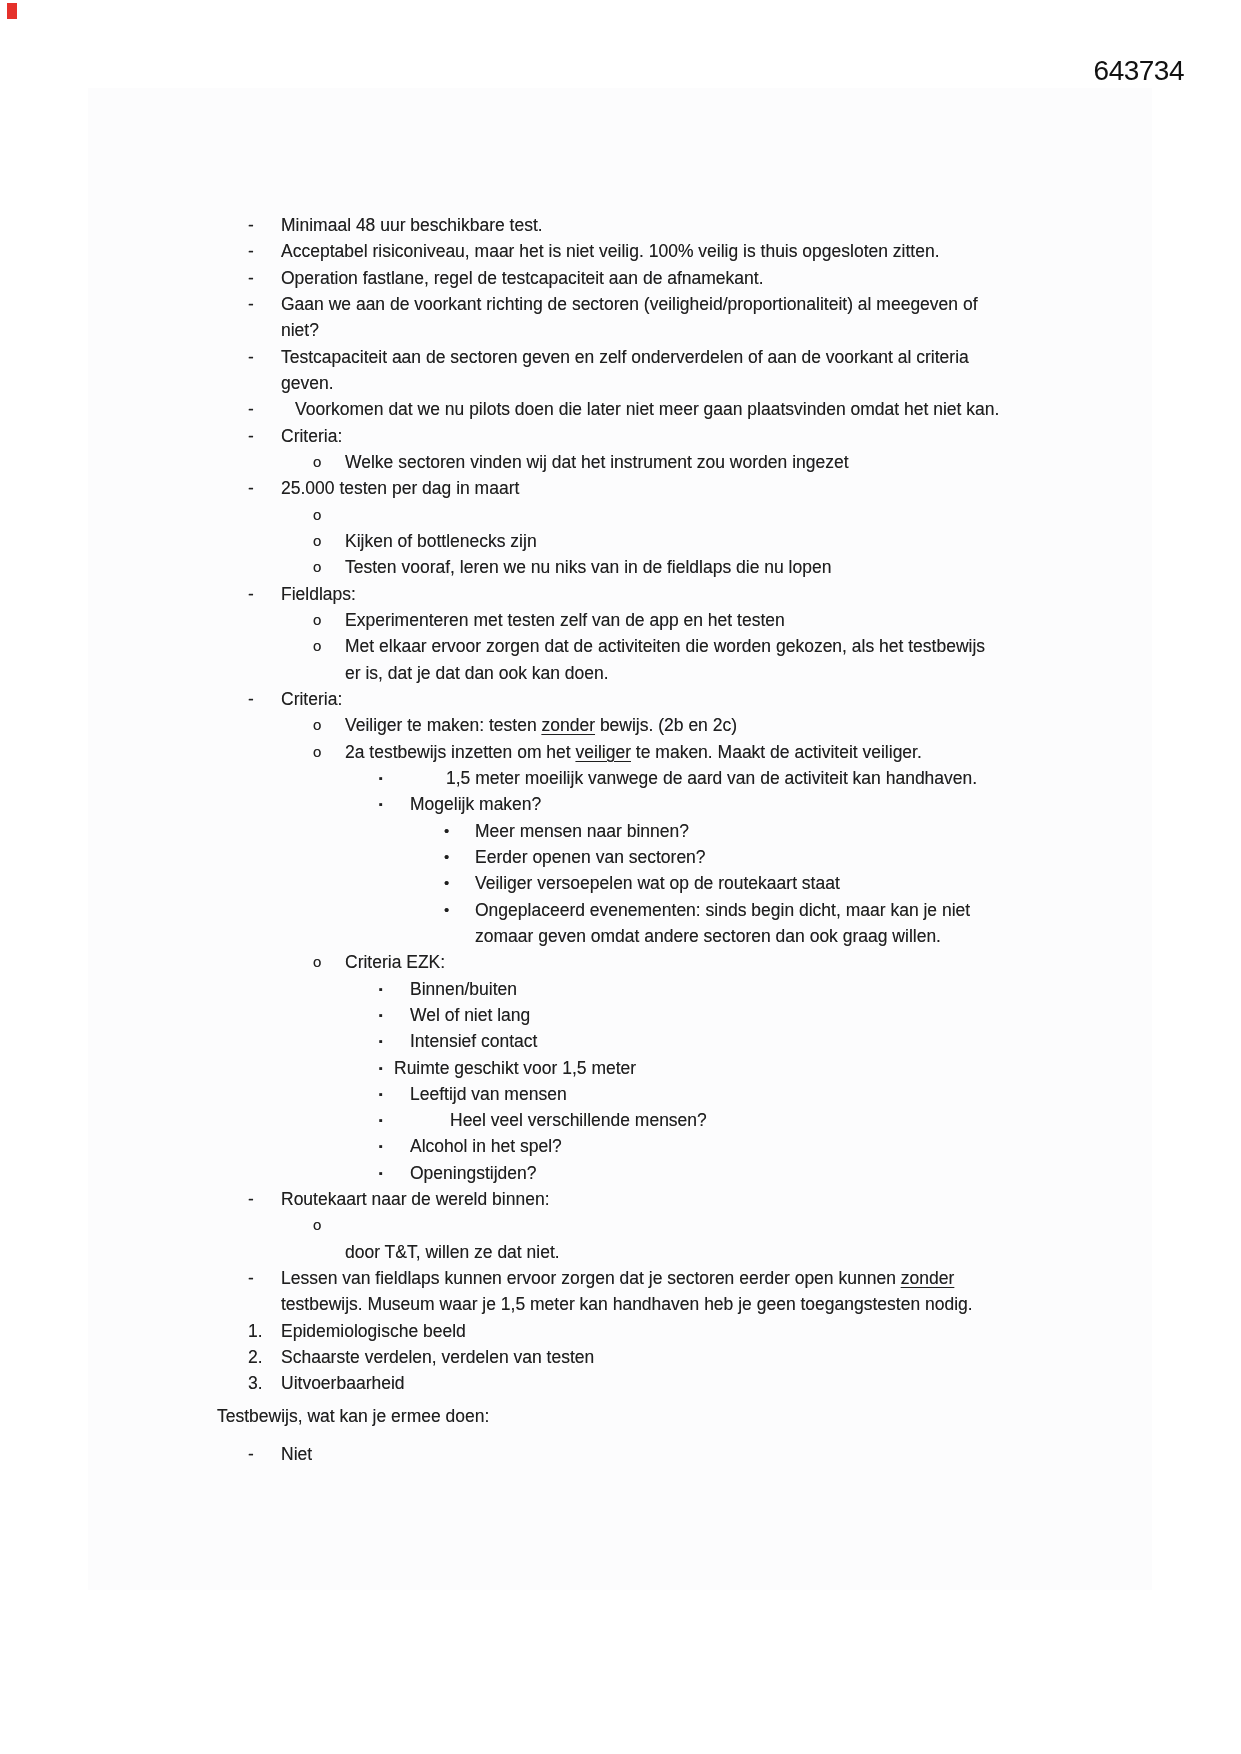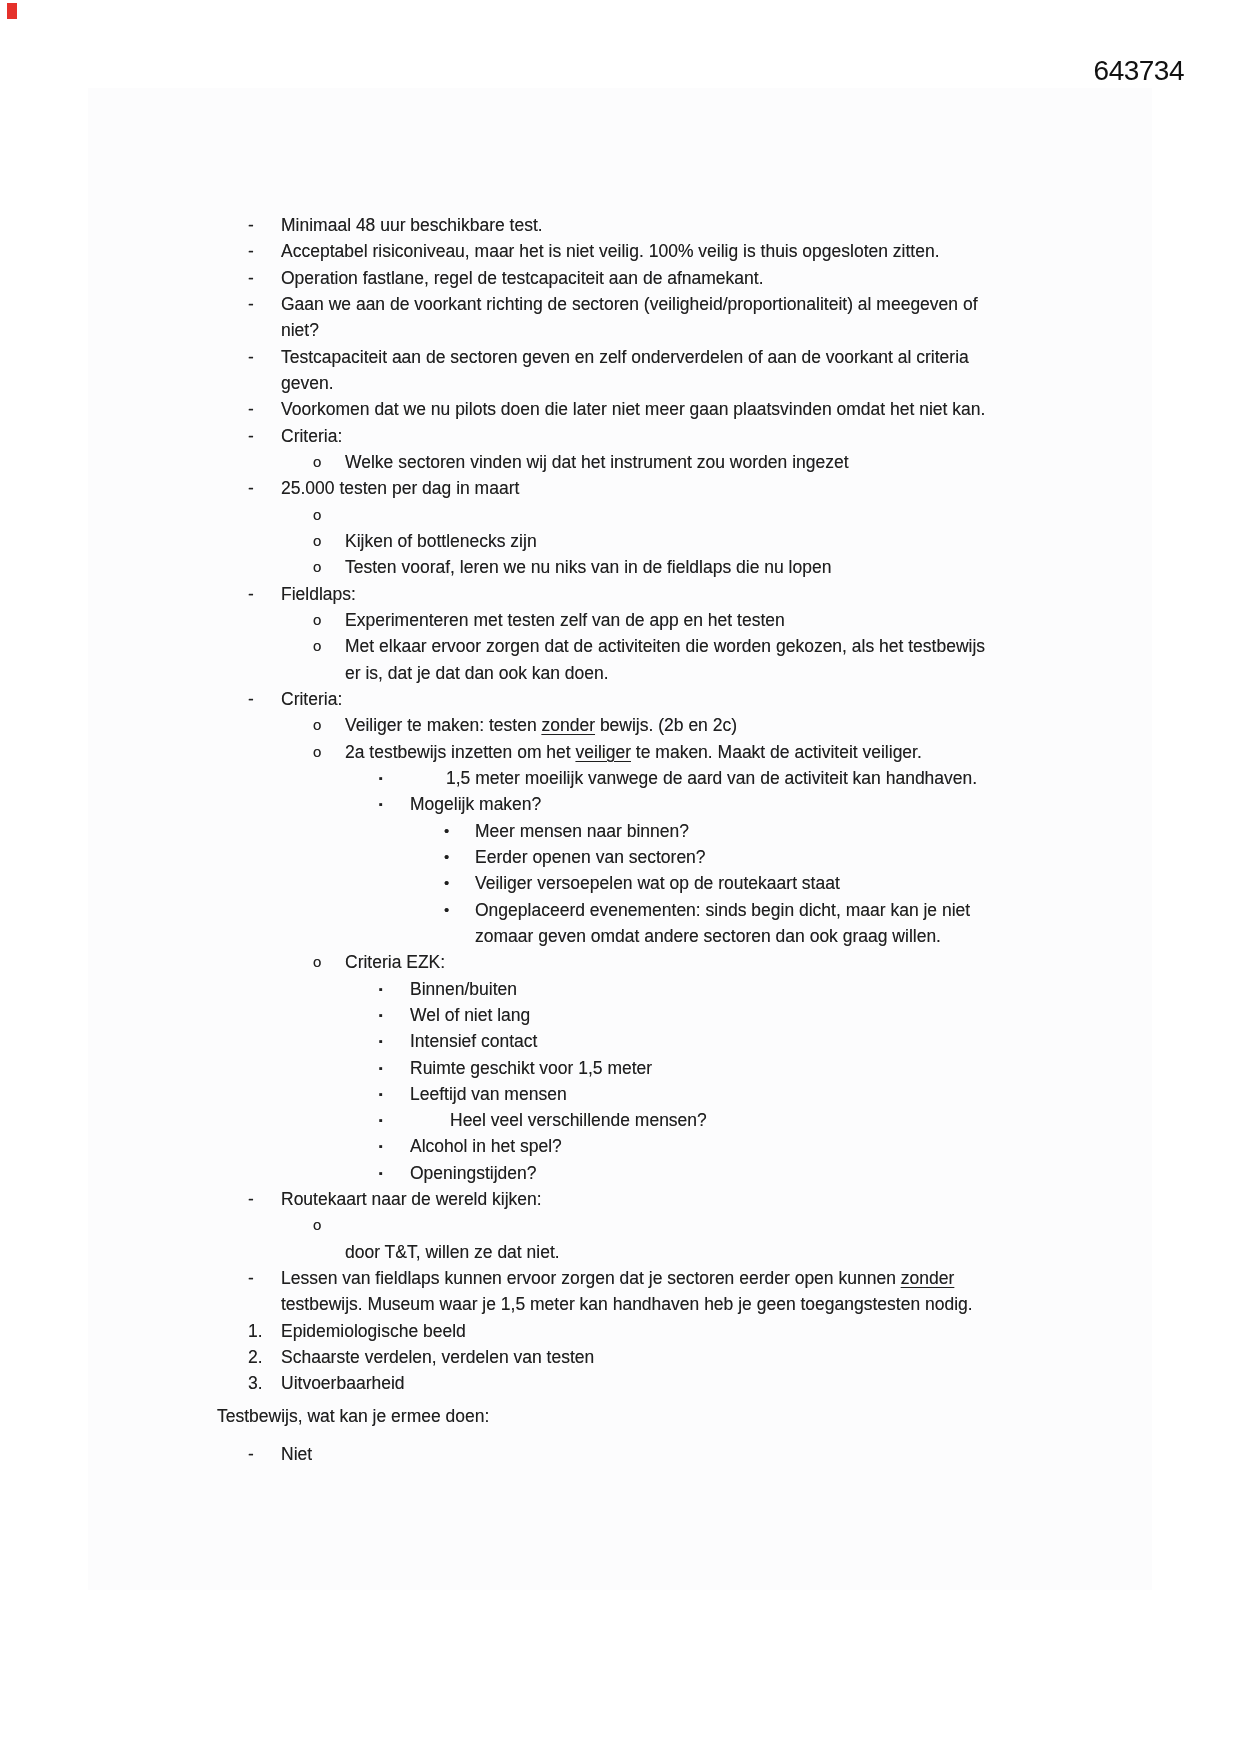--- a/index.html
+++ b/index.html
@@ -61,21 +61,21 @@
     </div>
     <div class="row">
       <span class="mk dash" style="left: 248px;">-</span>
       <span class="txt" style="left: 281px;">Testcapaciteit aan de sectoren geven en zelf onderverdelen of aan de voorkant al criteria</span>
     </div>
     <div class="row">
       <span class="txt" style="left: 281px;">geven.</span>
     </div>
     <div class="row">
       <span class="mk dash" style="left: 248px;">-</span>
-      <span class="txt" style="left: 281px; text-align: right;">Voorkomen dat we nu pilots doen die later niet meer gaan plaatsvinden omdat het niet kan.</span>
+      <span class="txt" style="left: 295px; text-align: right;">Voorkomen dat we nu pilots doen die later niet meer gaan plaatsvinden omdat het niet kan.</span>
     </div>
     <div class="row">
       <span class="mk dash" style="left: 248px;">-</span>
       <span class="txt" style="left: 281px;">Criteria:</span>
     </div>
     <div class="row">
       <span class="mk circle" style="left: 313px;">o</span>
       <span class="txt" style="left: 345px;">Welke sectoren vinden wij dat het instrument zou worden ingezet</span>
     </div>
     <div class="row">
@@ -158,41 +158,41 @@
     <div class="row">
       <span class="mk square" style="left: 379px;">▪</span>
       <span class="txt" style="left: 410px;">Wel of niet lang</span>
     </div>
     <div class="row">
       <span class="mk square" style="left: 379px;">▪</span>
       <span class="txt" style="left: 410px;">Intensief contact</span>
     </div>
     <div class="row">
       <span class="mk square" style="left: 379px;">▪</span>
-      <span class="txt" style="left: 410px;">Ruimte geschikt voor 1,5 meter</span>
+      <span class="txt" style="left: 394px;">Ruimte geschikt voor 1,5 meter</span>
     </div>
     <div class="row">
       <span class="mk square" style="left: 379px;">▪</span>
       <span class="txt" style="left: 410px;">Leeftijd van mensen</span>
     </div>
     <div class="row">
       <span class="mk square" style="left: 379px;">▪</span>
       <span class="txt" style="left: 410px; margin-left: 40px;">Heel veel verschillende mensen?</span>
     </div>
     <div class="row">
       <span class="mk square" style="left: 379px;">▪</span>
       <span class="txt" style="left: 410px;">Alcohol in het spel?</span>
     </div>
     <div class="row">
       <span class="mk square" style="left: 379px;">▪</span>
       <span class="txt" style="left: 410px;">Openingstijden?</span>
     </div>
     <div class="row">
       <span class="mk dash" style="left: 248px;">-</span>
-      <span class="txt" style="left: 281px;">Routekaart naar de wereld kijken:</span>
+      <span class="txt" style="left: 281px;">Routekaart naar de wereld binnen:</span>
     </div>
     <div class="row">
       <span class="mk circle" style="left: 313px;">o</span>
     </div>
     <div class="row">
       <span class="txt" style="left: 345px;">door T&amp;T, willen ze dat niet.</span>
     </div>
     <div class="row">
       <span class="mk dash" style="left: 248px;">-</span>
       <span class="txt" style="left: 281px;"><span>Lessen van fieldlaps kunnen ervoor zorgen dat je sectoren eerder open kunnen </span><span class="u">zonder</span></span>

